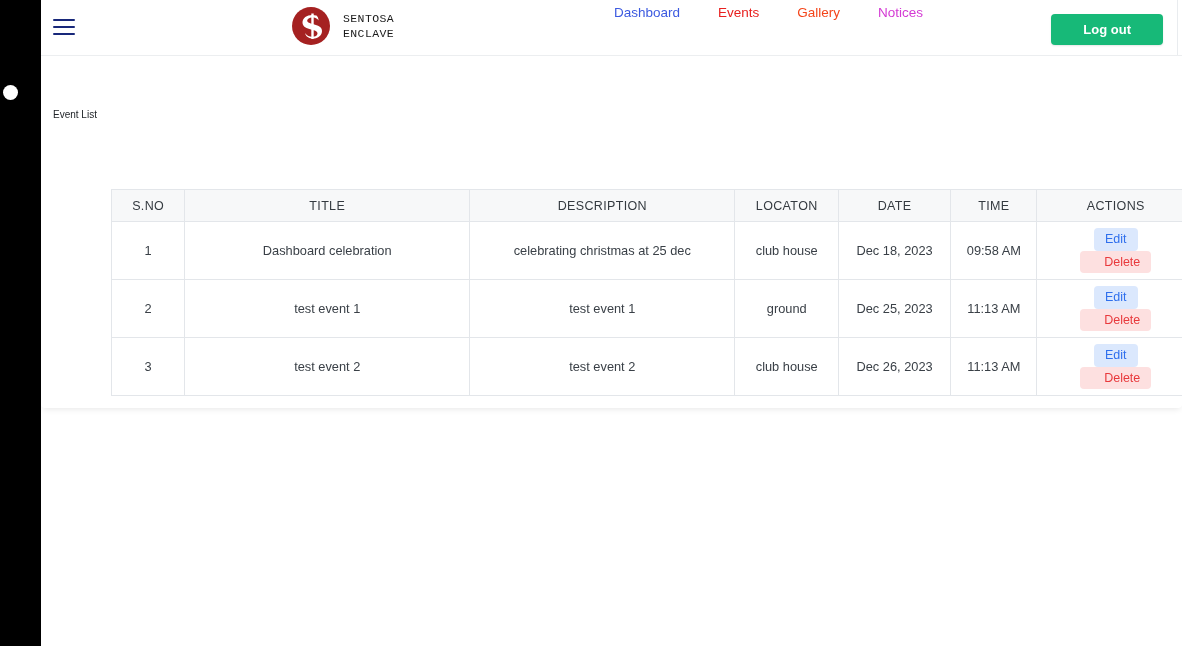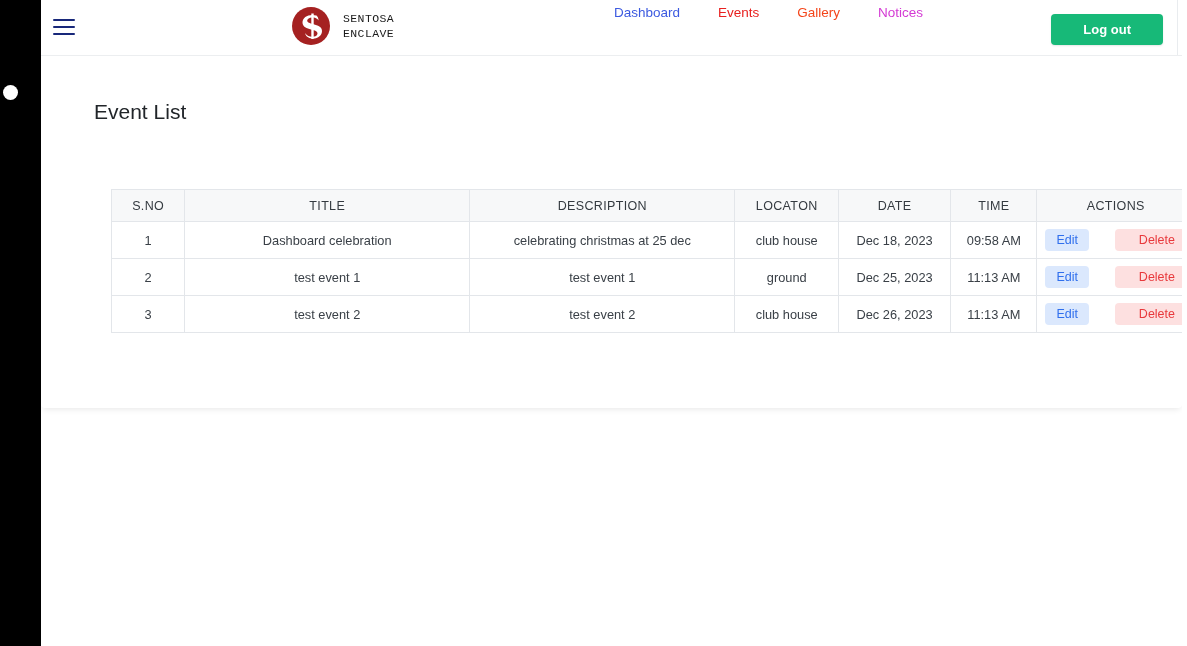--- a/index.html
+++ b/index.html
@@ -154,24 +154,23 @@
     border-top: 1px solid #eceef0;
     box-shadow: 0 3px 6px -2px rgba(0,0,0,0.10);
     border-bottom-left-radius: 4px;
     border-bottom-right-radius: 4px;
     z-index: 2;
   }
 
   .page-title {
     position: absolute;
     left: 12px;
-    top: 44px;
-    font-size: 21px;
+    top: 53px;
+    font-size: 10px;
     color: #212529;
-    margin-left: 41px;
   }
 
   
   .table-wrap {
     position: absolute;
     left: 70px;
     top: 133px;
     width: 1004px;
   }
   table.event-table {
@@ -211,20 +210,21 @@
   .col-time   { width: 80px; }
   .col-actions{ width: 146px; }
 
   td.actions-cell {
     padding: 0 14px;
   }
   .actions-inner {
     display: flex;
     align-items: center;
     justify-content: space-between;
+    flex-direction: column;
   }
   .btn-edit, .btn-delete {
     border: none;
     border-radius: 4px;
     font-size: 12.5px;
     font-family: "Liberation Sans", sans-serif;
     padding: 5px 11px;
     cursor: pointer;
     line-height: 1;
   }

